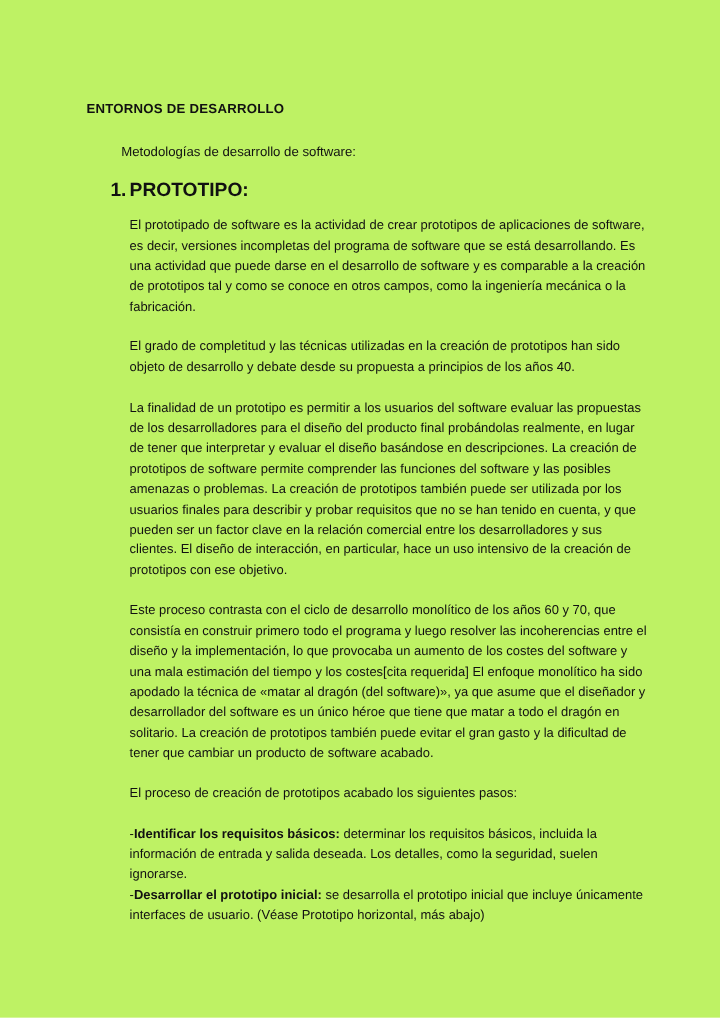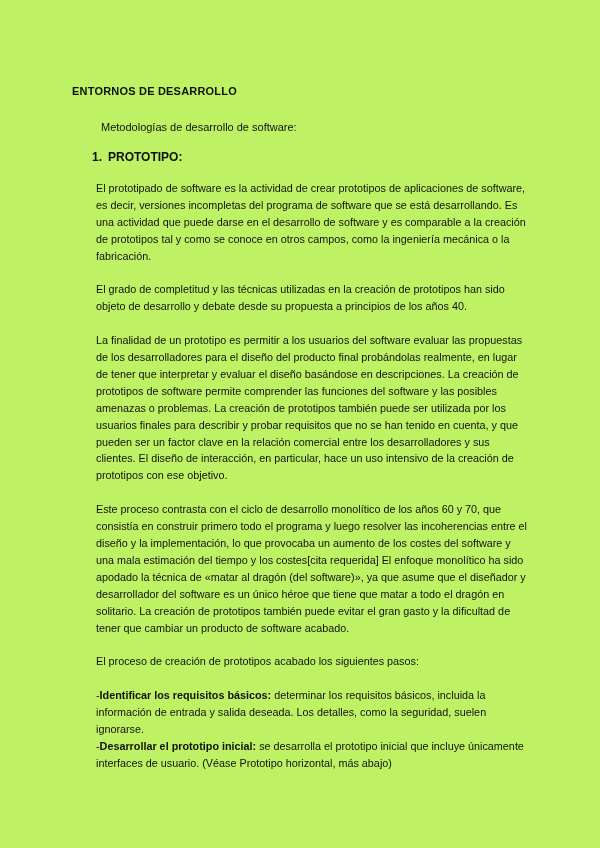--- a/index.html
+++ b/index.html
@@ -1,23 +1,23 @@
 <!DOCTYPE html>
 <html><head>
 <meta charset="utf-8">
 <style>
   html, body { margin: 0; padding: 0; background: #ffffff; }
   body { width: 600px; height: 848px; position: relative; overflow: hidden;
          font-family: "Liberation Sans", sans-serif; color: #111111; }
   .page { position: absolute; left: 0; top: 0; width: 600px; height: 848px; background: #bef264; }
   .title { position: absolute; left: 72px; top: 85px; font-size: 11px; font-weight: bold; letter-spacing: 0.2px; }
   .subtitle { position: absolute; left: 72px; top: 121px; font-size: 11px; margin-left: 29px; }
-  .section-head { position: absolute; left: 92px; top: 150px; font-size: 12px; font-weight: bold; }
+  .section-head { position: absolute; left: 92px; top: 150px; font-size: 16px; font-weight: bold; }
   .section-head .num { display: inline-block; width: 16px; }
-  .body { position: absolute; left: 96px; top: 180px; width: 432px; font-size: 10.8px; line-height: 16.9px; }
+  .body { position: absolute; left: 108px; top: 180px; width: 432px; font-size: 10.8px; line-height: 16.9px; }
   .body p { margin: 0 0 16.9px 0; }
   .body p.tight { margin-bottom: 0; }
   .body b { font-weight: bold; }
 </style>
 </head>
 <body>
 
 <div class="page">
   <div class="title">ENTORNOS DE DESARROLLO</div>
   <div class="subtitle">Metodologías de desarrollo de software:</div>

